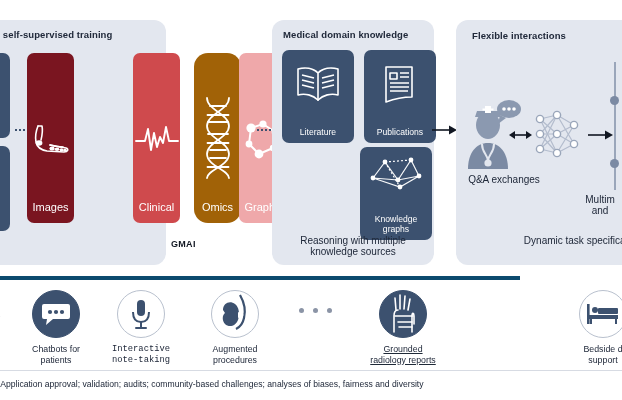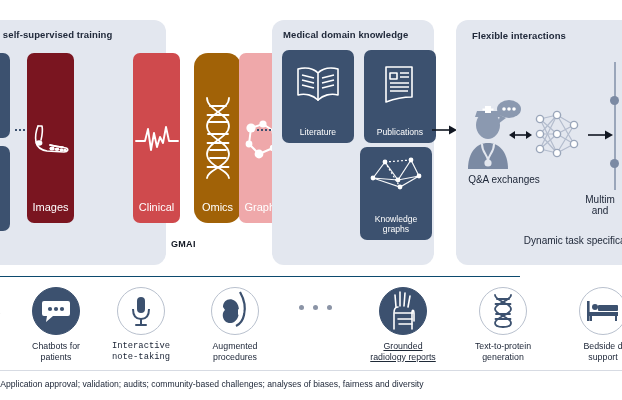--- a/index.html
+++ b/index.html
@@ -39,21 +39,21 @@
         letter-spacing:.3px;}
 
   
   .dotline{position:absolute;height:2px;
      background-image:radial-gradient(circle,#3c516f 45%,transparent 46%);
      background-size:4px 2px;background-repeat:repeat-x;}
   .arrow{position:absolute;}
 
   
   #apps{position:absolute;left:0;top:276px;width:520px;height:94px;
-        background:#ffffff;border-top:1px solid #0c4a6e;}
+        background:#ffffff;border-top:4px solid #0c4a6e;}
   .app{position:absolute;top:10px;width:74px;text-align:center;}
   .app .circle{width:46px;height:46px;border-radius:50%;
         border:1px solid #b9c1ce;margin:0 auto;display:flex;
         align-items:center;justify-content:center;background:#fff;overflow:hidden;}
   .app .circle.filled{background:#3c516f;border-color:#3c516f;}
   .app .alabel{margin-top:6px;font-size:8.8px;line-height:10.5px;color:#20293a;}
   .ellipsis{position:absolute;top:28px;display:flex;gap:9px;}
   .ellipsis i{display:block;width:5px;height:5px;border-radius:50%;
               background:#8b94a6;}
 
@@ -196,20 +196,24 @@
             <circle cx="33" cy="31" r="2.4"></circle>
         </g>
       </svg>
     </div>
     <div class="klabel">
       <span>Knowledge</span><br>
       <span>graphs</span>
     </div>
   </div>
 
+  <div class="caption" style="left:276px;top:236px;width:154px;">
+    <span>Reasoning with multiple</span><br>
+    <span>knowledge sources</span>
+  </div>
 
   <div class="arrow" style="left:432px;top:122px;">
     <svg width="26" height="12" viewBox="0 0 26 12">
       <line x1="0" y1="6" x2="18" y2="6" stroke="#111722" stroke-width="1.6"></line>
       <polygon points="17,1.5 25,6 17,10.5" fill="#111722"></polygon>
     </svg>
   </div>
 
   <div class="panel" id="panel-interactions"></div>
   <div class="panel-title" style="left:472px;top:30px;">Flexible interactions</div>
@@ -358,35 +362,20 @@
             <path d="M12 28 H26 M13 33 H26"></path>
           </g>
         </svg>
       </div>
       <div class="alabel">
         <span>Grounded</span><br>
         <span>radiology reports</span>
       </div>
     </div>
 
-    <div class="app" style="left:466px;">
-      <div class="circle">
-        <svg width="24" height="34" viewBox="0 0 24 34">
-          <g fill="none" stroke="#3c516f" stroke-width="1.8" stroke-linecap="round">
-            <path d="M4 1 C4 7,20 9,20 15 C20 21,4 23,4 29 C4 32,8 33,12 33"></path>
-            <path d="M20 1 C20 7,4 9,4 15 C4 21,20 23,20 29 C20 32,16 33,12 33"></path>
-            <path d="M6 5 H18 M4.5 10 H19.5 M5 20 H19 M4.5 25 H19.5"></path>
-          </g>
-        </svg>
-      </div>
-      <div class="alabel">
-        <span>Text-to-protein</span><br>
-        <span>generation</span>
-      </div>
-    </div>
 
     <div class="app" style="left:566px;">
       <div class="circle">
         <svg width="34" height="24" viewBox="0 0 34 24">
           <g fill="#3c516f">
             <rect x="1" y="2" width="2.6" height="20"></rect>
             <circle cx="9" cy="8" r="3"></circle>
             <rect x="12" y="6" width="20" height="6" rx="1"></rect>
             <rect x="3" y="13" width="29" height="4"></rect>
             <rect x="4" y="17" width="2" height="5"></rect>

